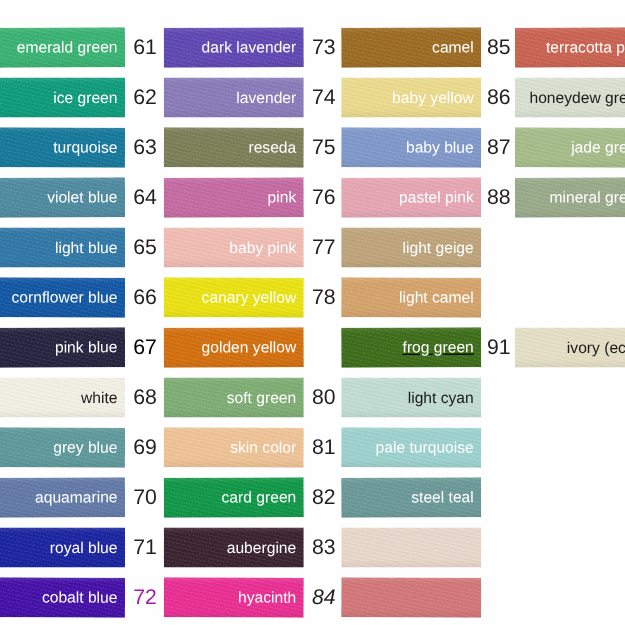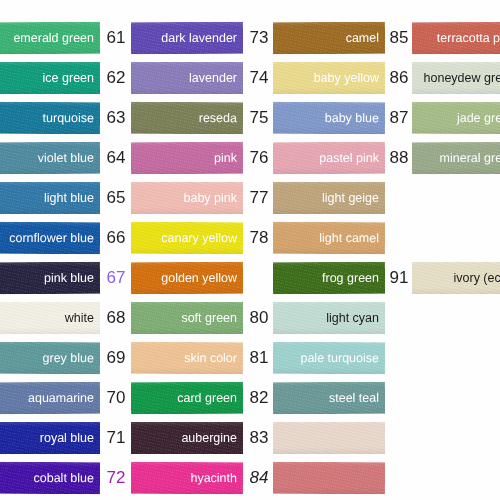--- a/index.html
+++ b/index.html
@@ -219,21 +219,21 @@
       </div>
       <div class="row" style="top: 222px; left: 0px;">
         <div class="num" style="left: 103px; top: 0px; color: rgb(35, 31, 32);">66</div>
         <div class="swatch" style="left: 131px; width: 112px; top: 0px; transform: rotate(0.18deg);">
           <div class="paint" style="background: rgb(236, 228, 18);"></div>
           <div class="grain"></div>
           <div class="label light">canary yellow</div>
         </div>
       </div>
       <div class="row" style="top: 262px; left: 0px;">
-        <div class="num" style="left: 103px; top: 0px; color: #8b5cf6;">67</div>
+        <div class="num" style="left: 103px; top: 0px; color: #000000;">67</div>
         <div class="swatch" style="left: 131px; width: 112px; top: 0px; transform: rotate(-0.18deg);">
           <div class="paint" style="background: rgb(212, 112, 14);"></div>
           <div class="grain"></div>
           <div class="label light">golden yellow</div>
         </div>
       </div>
       <div class="row" style="top: 302px; left: 0px;">
         <div class="num" style="left: 103px; top: 0px; color: rgb(35, 31, 32);">68</div>
         <div class="swatch" style="left: 131px; width: 112px; top: 0px; transform: rotate(0deg);">
           <div class="paint" style="background: rgb(127, 174, 116);"></div>
@@ -318,21 +318,21 @@
       <div class="row" style="top: 222px; left: 0px;">
         <div class="num" style="left: 246px; top: 0px; color: rgb(35, 31, 32);">78</div>
         <div class="swatch" style="left: 273px; width: 112px; top: 0px; transform: rotate(0.18deg); padding-left: 48px;">
           <div class="paint" style="background: rgb(214, 164, 108);"></div>
           <div class="grain"></div>
           <div class="label light">light camel</div>
         </div>
       </div>
       <div class="row" style="top: 262px; left: 0px;">
         <div class="num" style="left: 246px; top: 0px; color: rgb(35, 31, 32); margin-left: 27px;">79</div>
-        <div class="swatch" style="left: 273px; width: 112px; top: 0px; transform: rotate(-0.18deg);">
+        <div class="swatch" style="left: 273px; width: 112px; top: 0px; transform: rotate(-0.18deg); text-decoration: underline;">
           <div class="paint" style="background: rgb(61, 110, 25);"></div>
           <div class="grain"></div>
           <div class="label light">frog green</div>
         </div>
       </div>
       <div class="row" style="top: 302px; left: 0px;">
         <div class="num" style="left: 246px; top: 0px; color: rgb(35, 31, 32);">80</div>
         <div class="swatch" style="left: 273px; width: 112px; top: 0px; transform: rotate(0deg);">
           <div class="paint" style="background: rgb(195, 222, 212);"></div>
           <div class="grain"></div>

